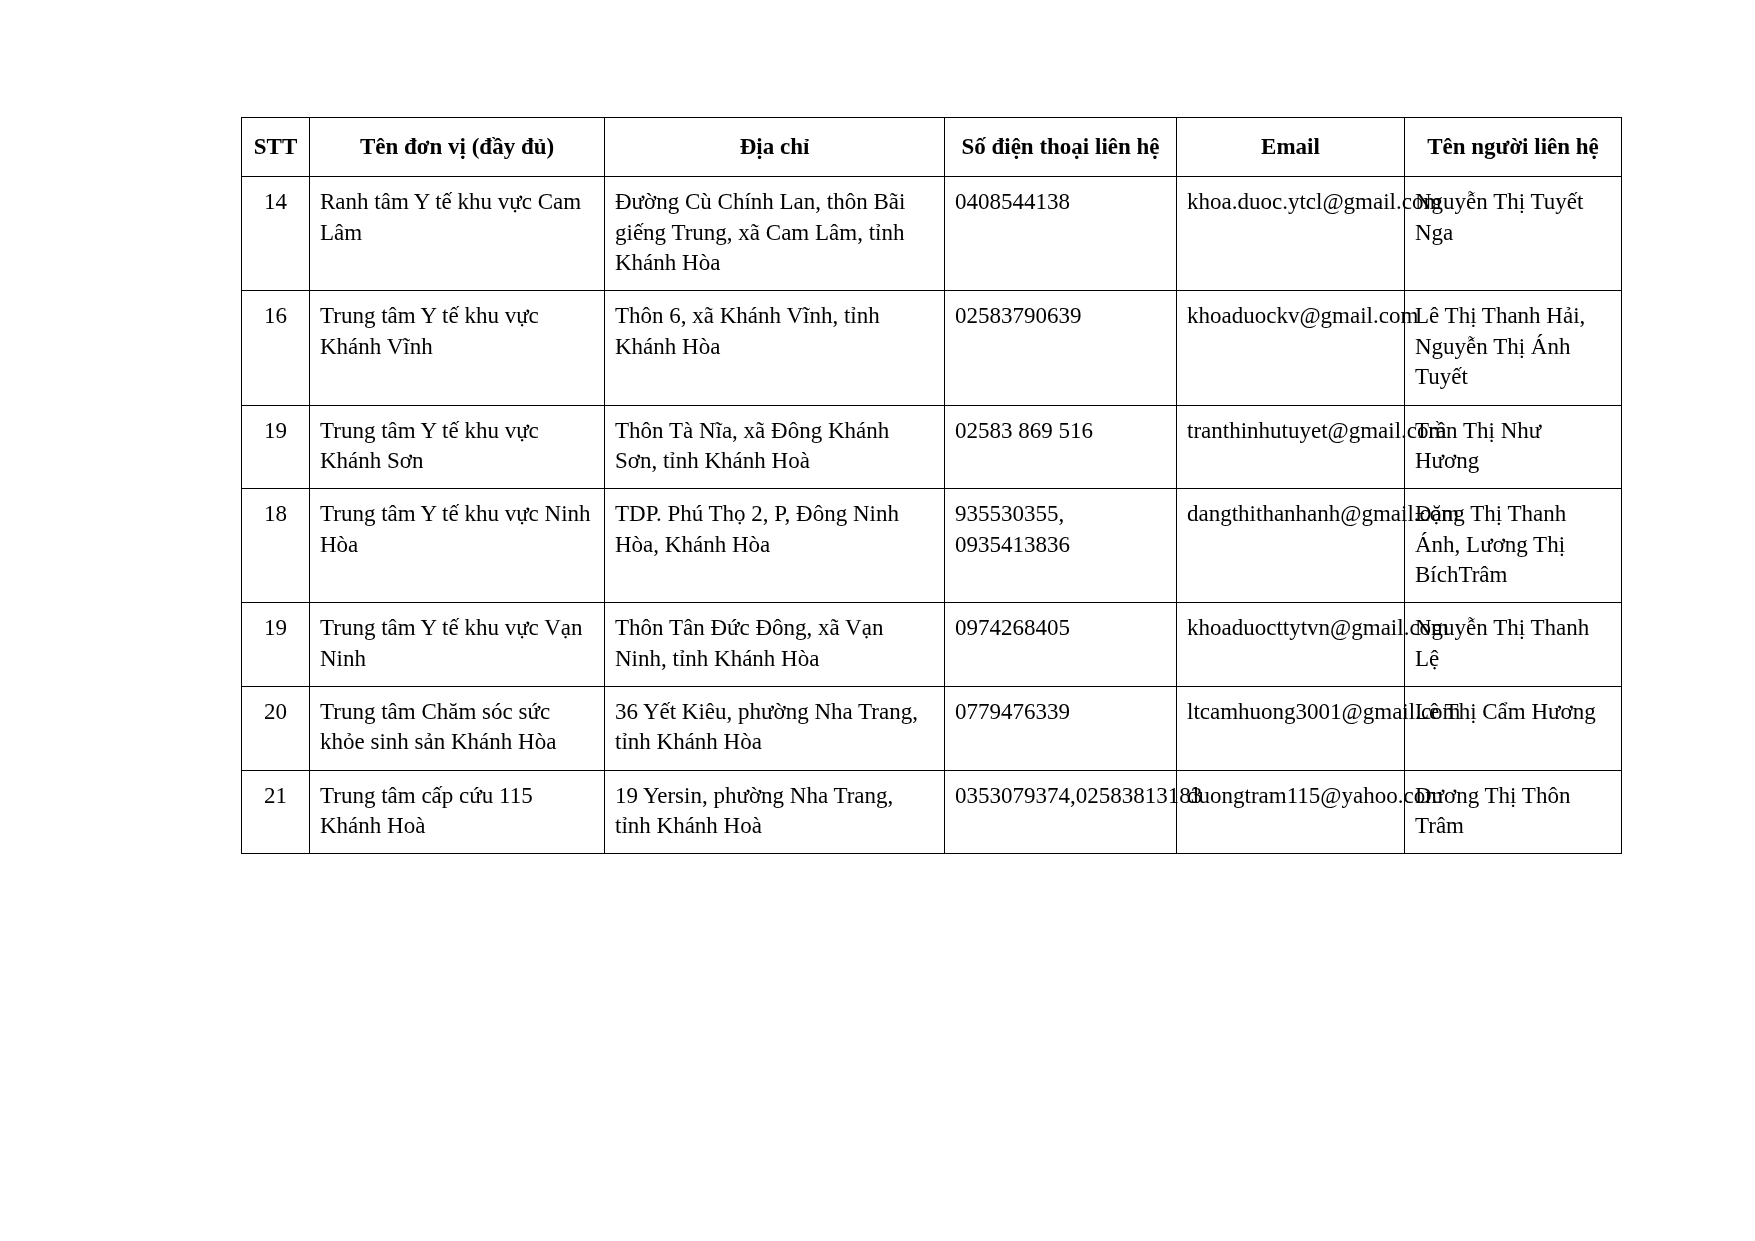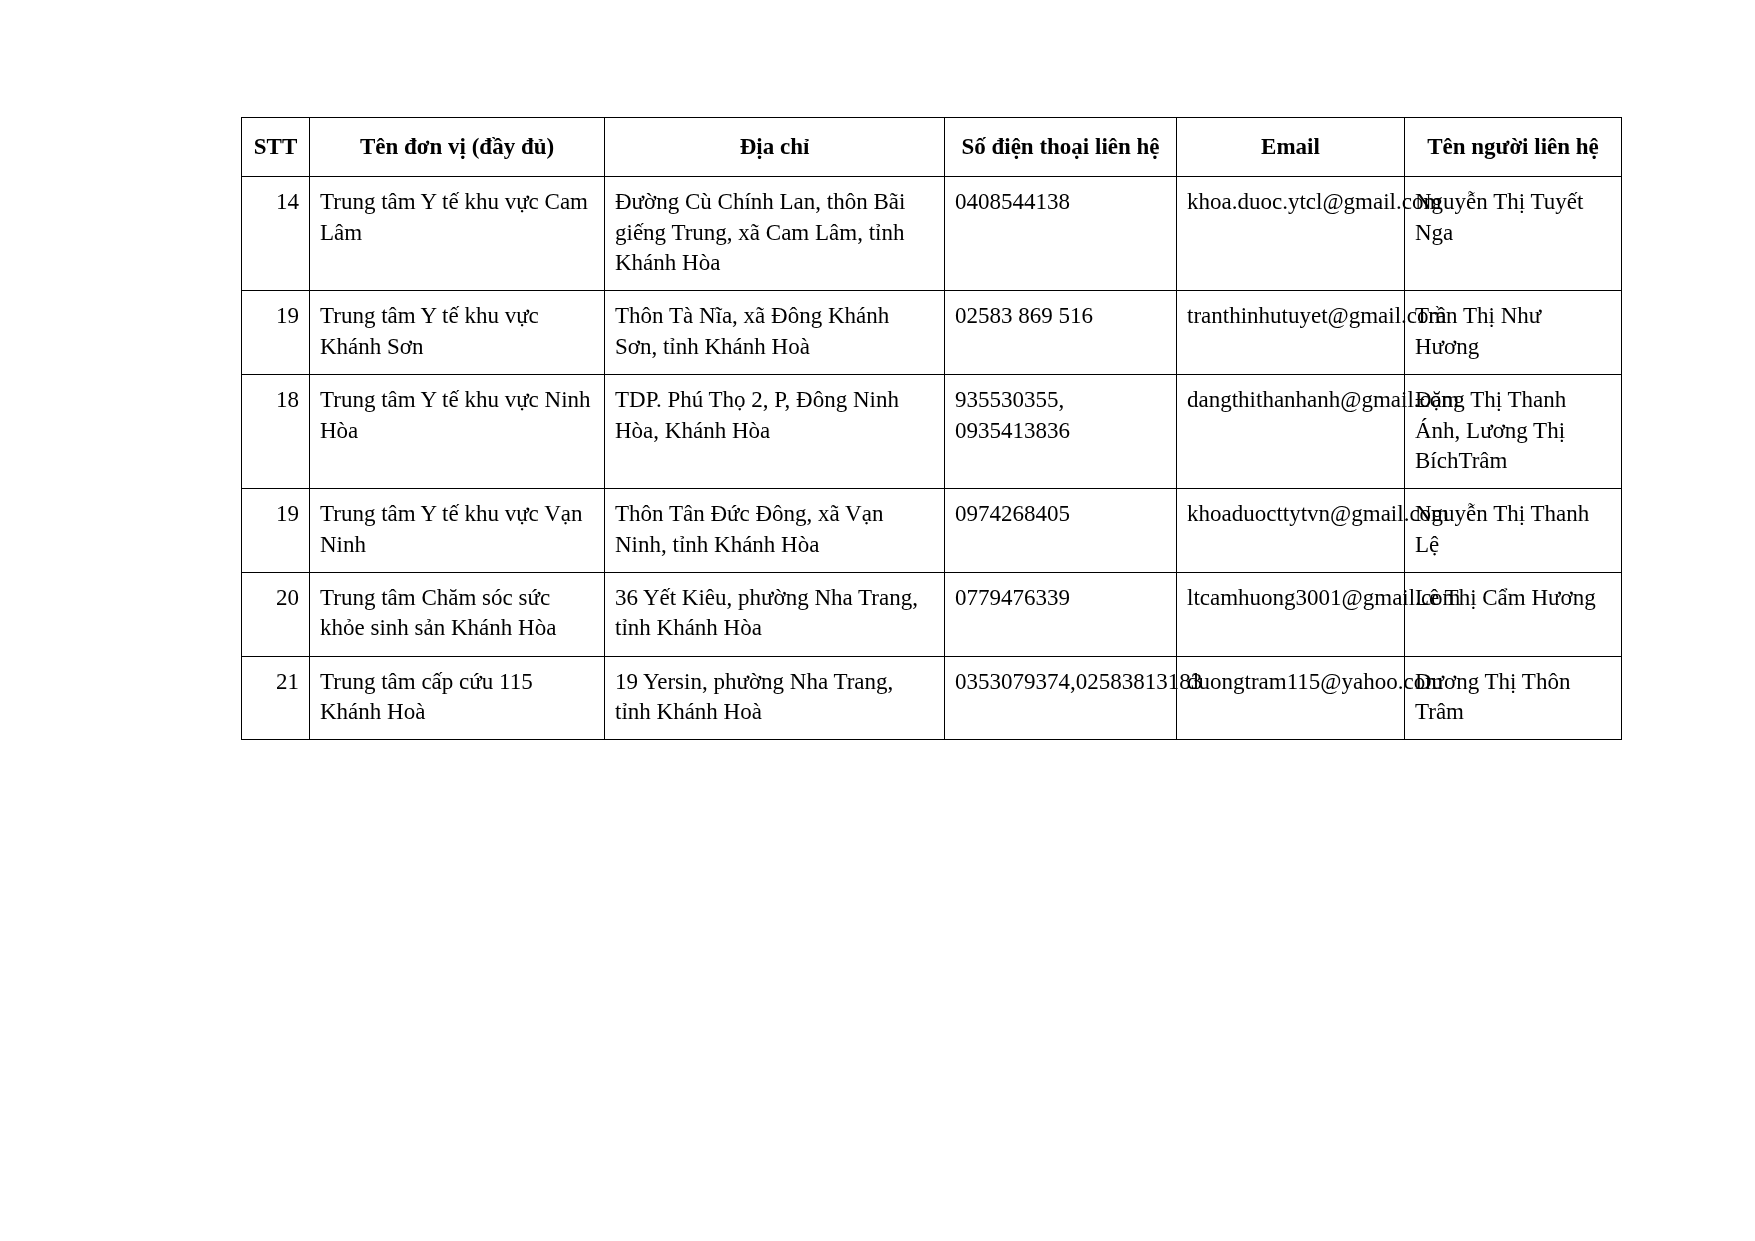--- a/index.html
+++ b/index.html
@@ -51,21 +51,21 @@
   }
   
   col.c-stt   { width: 68px; }
   col.c-name  { width: 295px; }
   col.c-addr  { width: 340px; }
   col.c-phone { width: 232px; }
   col.c-email { width: 228px; }
   col.c-person{ width: 217px; }
 
   td.stt {
-    text-align: right;
+    text-align: center;
     vertical-align: middle;
     font-size: 23px;
   }
   td.phone {
     vertical-align: middle;
   }
   td.name, td.addr, td.email, td.person {
     vertical-align: top;
   }
 </style>
@@ -89,25 +89,33 @@
           <th>Tên đơn vị (đầy đủ)</th>
           <th>Địa chỉ</th>
           <th>Số điện thoại liên hệ</th>
           <th>Email</th>
           <th>Tên người liên hệ</th>
         </tr>
       </thead>
       <tbody>
         <tr>
           <td class="stt">14</td>
-          <td class="name">Trung tâm Y tế khu vực Cam Lâm</td>
+          <td class="name">Ranh tâm Y tế khu vực Cam Lâm</td>
           <td class="addr">Đường Cù Chính Lan, thôn Bãi giếng Trung, xã Cam Lâm, tỉnh Khánh Hòa</td>
           <td class="phone">0408544138</td>
           <td class="email">khoa.duoc.ytcl@gmail.com</td>
           <td class="person">Nguyễn Thị Tuyết Nga</td>
+        </tr>
+        <tr>
+          <td class="stt">16</td>
+          <td class="name">Trung tâm Y tế khu vực Khánh Vĩnh</td>
+          <td class="addr">Thôn 6, xã Khánh Vĩnh, tỉnh Khánh Hòa</td>
+          <td class="phone">02583790639</td>
+          <td class="email">khoaduockv@gmail.com</td>
+          <td class="person">Lê Thị Thanh Hải, Nguyễn Thị Ánh Tuyết</td>
         </tr>
         <tr>
           <td class="stt">19</td>
           <td class="name">Trung tâm Y tế khu vực Khánh Sơn</td>
           <td class="addr">Thôn Tà Nĩa, xã Đông Khánh Sơn, tỉnh Khánh Hoà</td>
           <td class="phone">02583 869 516</td>
           <td class="email">tranthinhutuyet@gmail.com</td>
           <td class="person">Trần Thị Như Hương</td>
         </tr>
         <tr>

